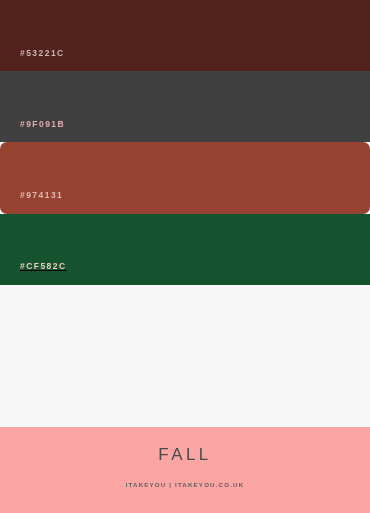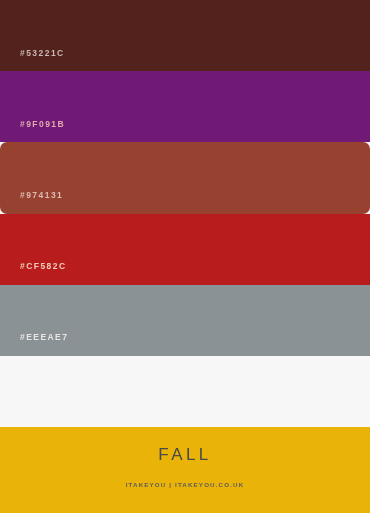--- a/index.html
+++ b/index.html
@@ -38,21 +38,21 @@
     font-weight: 700;
     letter-spacing: 1.45px;
     line-height: 1;
     padding-left: 20px;
     padding-bottom: 14px;
     white-space: nowrap;
     -webkit-font-smoothing: antialiased;
   }
   .footer {
     flex: 1 1 auto;
-    background: #eab308;
+    background: #fca5a5;
     display: flex;
     flex-direction: column;
     align-items: center;
     justify-content: center;
     padding-bottom: 6px;
   }
   .footer-title {
     font-family: "Liberation Sans", sans-serif;
     font-size: 17px;
     font-weight: 400;
@@ -76,36 +76,33 @@
 <body>
 
 <div class="palette-card">
 
   <div class="swatch-stack">
 
     <div class="swatch" style="background-color: rgb(83, 34, 28);">
       <span class="swatch-label" style="color: rgb(201, 184, 180);">#53221C</span>
     </div>
 
-    <div class="swatch" style="background-color: #701a75;">
+    <div class="swatch" style="background-color: #404040;">
       <span class="swatch-label" style="color: rgb(224, 169, 174);">#9F091B</span>
     </div>
 
 
     <div class="swatch" style="background-color: rgb(151, 65, 49); border-radius: 7px;">
       <span class="swatch-label" style="color: rgb(221, 188, 179);">#974131</span>
     </div>
 
-    <div class="swatch" style="background-color: #b91c1c;">
+    <div class="swatch" style="background-color: #14532d; text-decoration: underline;">
       <span class="swatch-label" style="color: rgb(240, 205, 187);">#CF582C</span>
     </div>
 
-    <div class="swatch" style="background-color: rgb(139, 146, 150);">
-      <span class="swatch-label" style="color: rgb(232, 230, 228);">#EEEAE7</span>
-    </div>
 
   </div>
 
   <div class="footer">
     <div class="footer-title" style="color: rgb(74, 74, 74);">FALL</div>
     <div class="footer-credit" style="color: rgb(93, 93, 93);">ITAKEYOU | ITAKEYOU.CO.UK</div>
   </div>
 
 </div>
 

